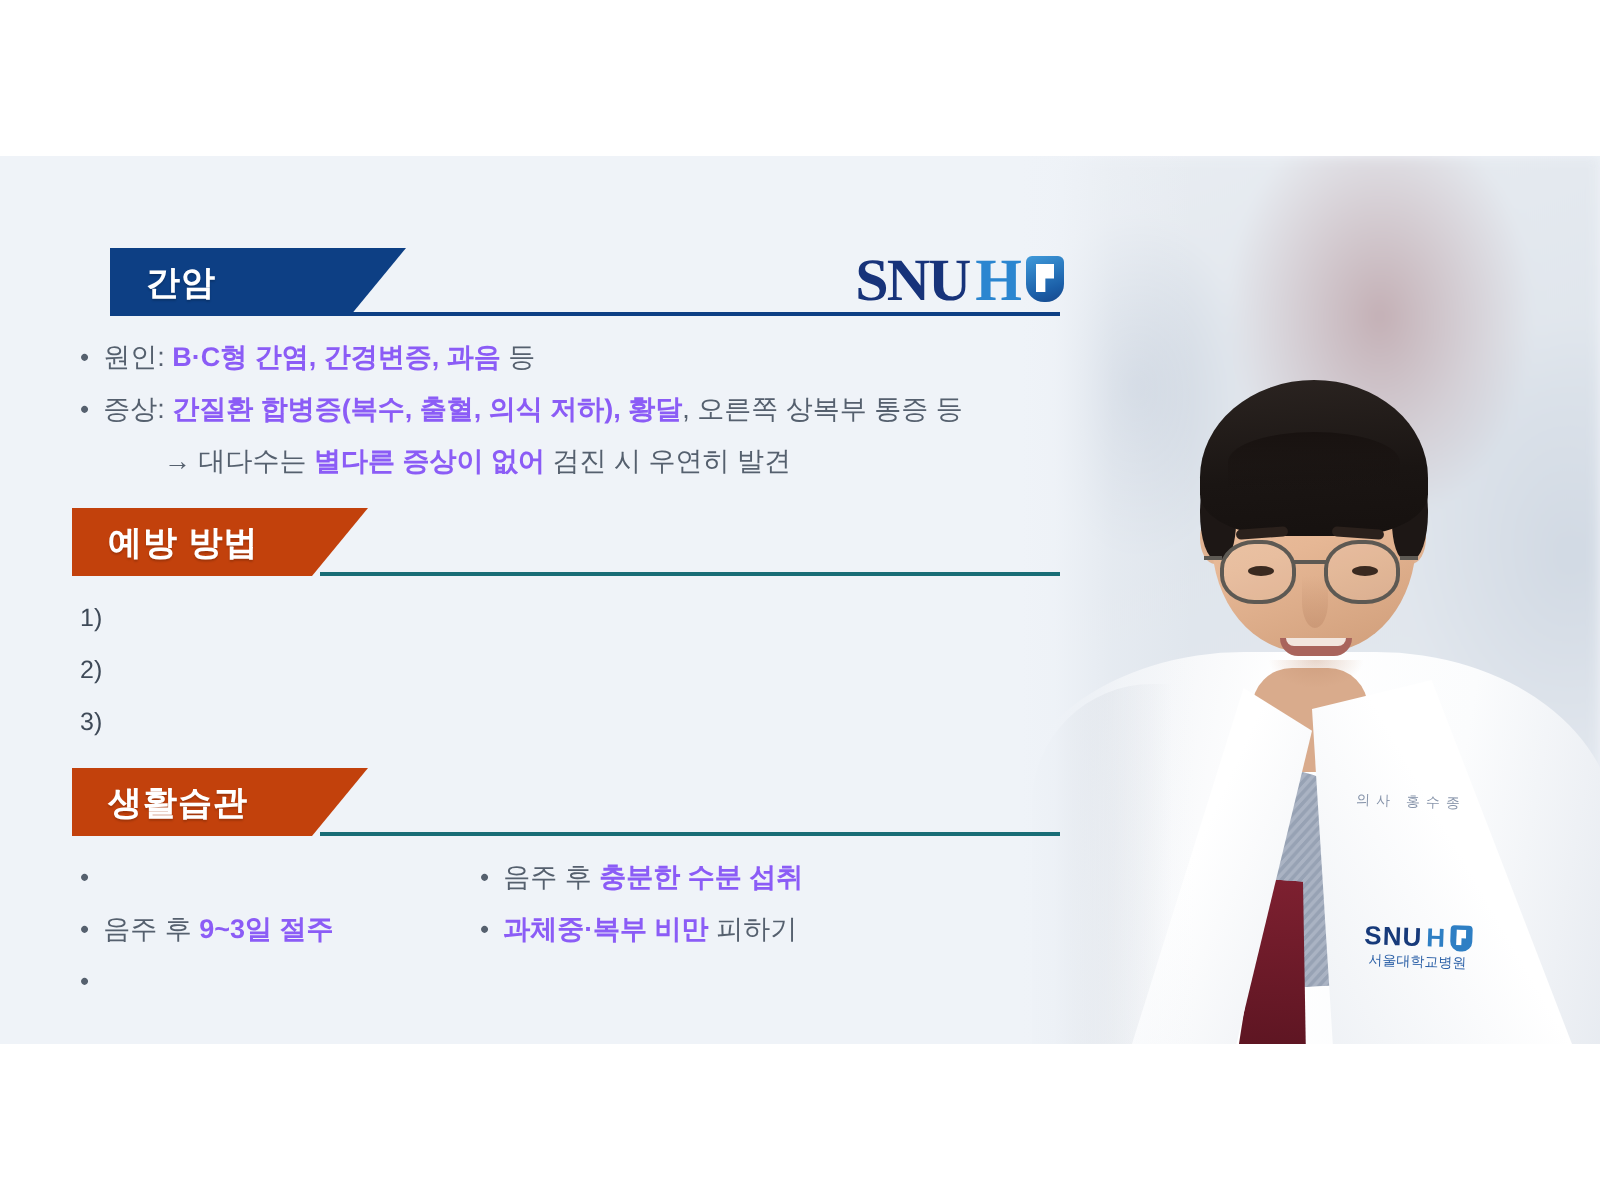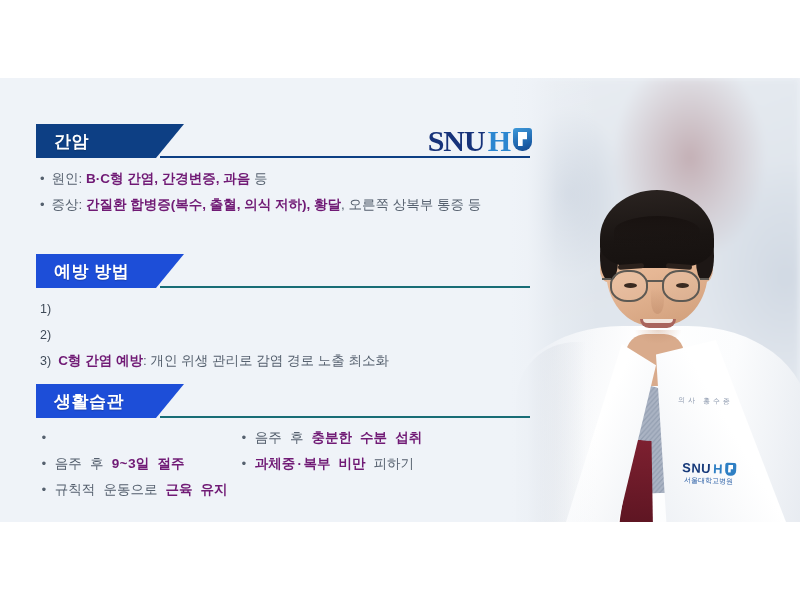--- a/index.html
+++ b/index.html
@@ -193,54 +193,54 @@
     background:radial-gradient(ellipse at 50% 0%, rgba(190,138,106,.35), rgba(190,138,106,0) 70%);
     z-index:19;
   }
 
   
   #content { position:absolute; left:0; top:0; width:520px; height:444px; z-index:50; }
 
   .section { position:absolute; left:0; width:520px; }
   .sec1 { top:46px; }
   .sec2 { top:176px; }
-  .sec3 { top:306px;font-family:Liberation Mono, monospace; }
+  .sec3 { top:306px; }
 
   .hdr-row { position:relative; height:34px; }
   .hdr-tab {
     position:absolute; left:36px; top:0;
     height:34px; min-width:148px;
     padding:0 46px 0 18px;
     display:flex; align-items:center;
     color:#ffffff; font-size:17px; font-weight:bold;
     letter-spacing:.5px;
     clip-path:polygon(0 0, 100% 0, calc(100% - 28px) 100%, 0 100%);
     text-shadow:0 1px 1px rgba(0,0,0,.18);
   }
-  .tab-navy { background:#0d3f84; }
-  .tab-teal { background:#1d4ed8; }
+  .tab-navy { background:#0d3f84;margin-left:19px; }
+  .tab-teal { background:#c2410c; }
   .hdr-line {
     position:absolute; top:32px; height:2px;
   }
   .line-navy { left:160px; width:370px; background:#0d3f84; }
   .line-teal { left:160px; width:370px; background:#186d76; }
 
   .body { padding:8px 0 0 40px; }
   .li {
     display:flex; align-items:flex-start;
     font-size:13.5px; line-height:26px; color:#55606e;
     white-space:nowrap;
   }
   .li .mk {
     flex:0 0 auto; color:#55606e;
     margin-right:7px; font-size:13px; line-height:26px;
   }
   .li .mk.num { font-size:12.5px; font-weight:normal; color:#3f4a58; }
   .li .tx { flex:0 1 auto; }
-  .li .tx b { color:#701a75; font-weight:bold; }
+  .li .tx b { color:#8b5cf6; font-weight:bold; }
   .li.indent { padding-left:42px; }
 
   .twocol { display:flex; }
   .twocol .col { }
   .twocol .col1 { width:200px; }
   .twocol .col2 { }
 
   
   #brand {
     position:absolute; right:268px; top:48px;
@@ -332,59 +332,60 @@
       </div>
       <div class="body">
         <div class="li">
           <span class="mk">•</span>
           <span class="tx">원인: <b>B·C형 간염, 간경변증, 과음</b> 등</span>
         </div>
         <div class="li">
           <span class="mk">•</span>
           <span class="tx">증상: <b>간질환 합병증(복수, 출혈, 의식 저하), 황달</b>, 오른쪽 상복부 통증 등</span>
         </div>
+        <div class="li indent">
+          <span class="tx">→ 대다수는 <b>별다른 증상이 없어</b> 검진 시 우연히 발견</span>
+        </div>
       </div>
     </div>
 
     <div class="section sec2">
       <div class="hdr-row">
         <div class="hdr-tab tab-teal">예방 방법</div>
         <div class="hdr-line line-teal"></div>
       </div>
       <div class="body">
         <div class="li">
           <span class="mk num">1)</span>
         </div>
         <div class="li">
           <span class="mk num">2)</span>
         </div>
         <div class="li">
           <span class="mk num">3)</span>
-          <span class="tx"><b>C형 간염 예방</b>: 개인 위생 관리로 감염 경로 노출 최소화</span>
         </div>
       </div>
     </div>
 
     <div class="section sec3">
       <div class="hdr-row">
         <div class="hdr-tab tab-teal">생활습관</div>
         <div class="hdr-line line-teal"></div>
       </div>
       <div class="body twocol">
         <div class="col col1">
           <div class="li">
             <span class="mk">•</span>
           </div>
           <div class="li">
             <span class="mk">•</span>
             <span class="tx">음주 후 <b>9~3일 절주</b></span>
           </div>
           <div class="li">
             <span class="mk">•</span>
-            <span class="tx">규칙적 운동으로 <b>근육 유지</b></span>
           </div>
         </div>
         <div class="col col2">
           <div class="li">
             <span class="mk">•</span>
             <span class="tx">음주 후 <b>충분한 수분 섭취</b></span>
           </div>
           <div class="li">
             <span class="mk">•</span>
             <span class="tx"><b>과체중·복부 비만</b> 피하기</span>

